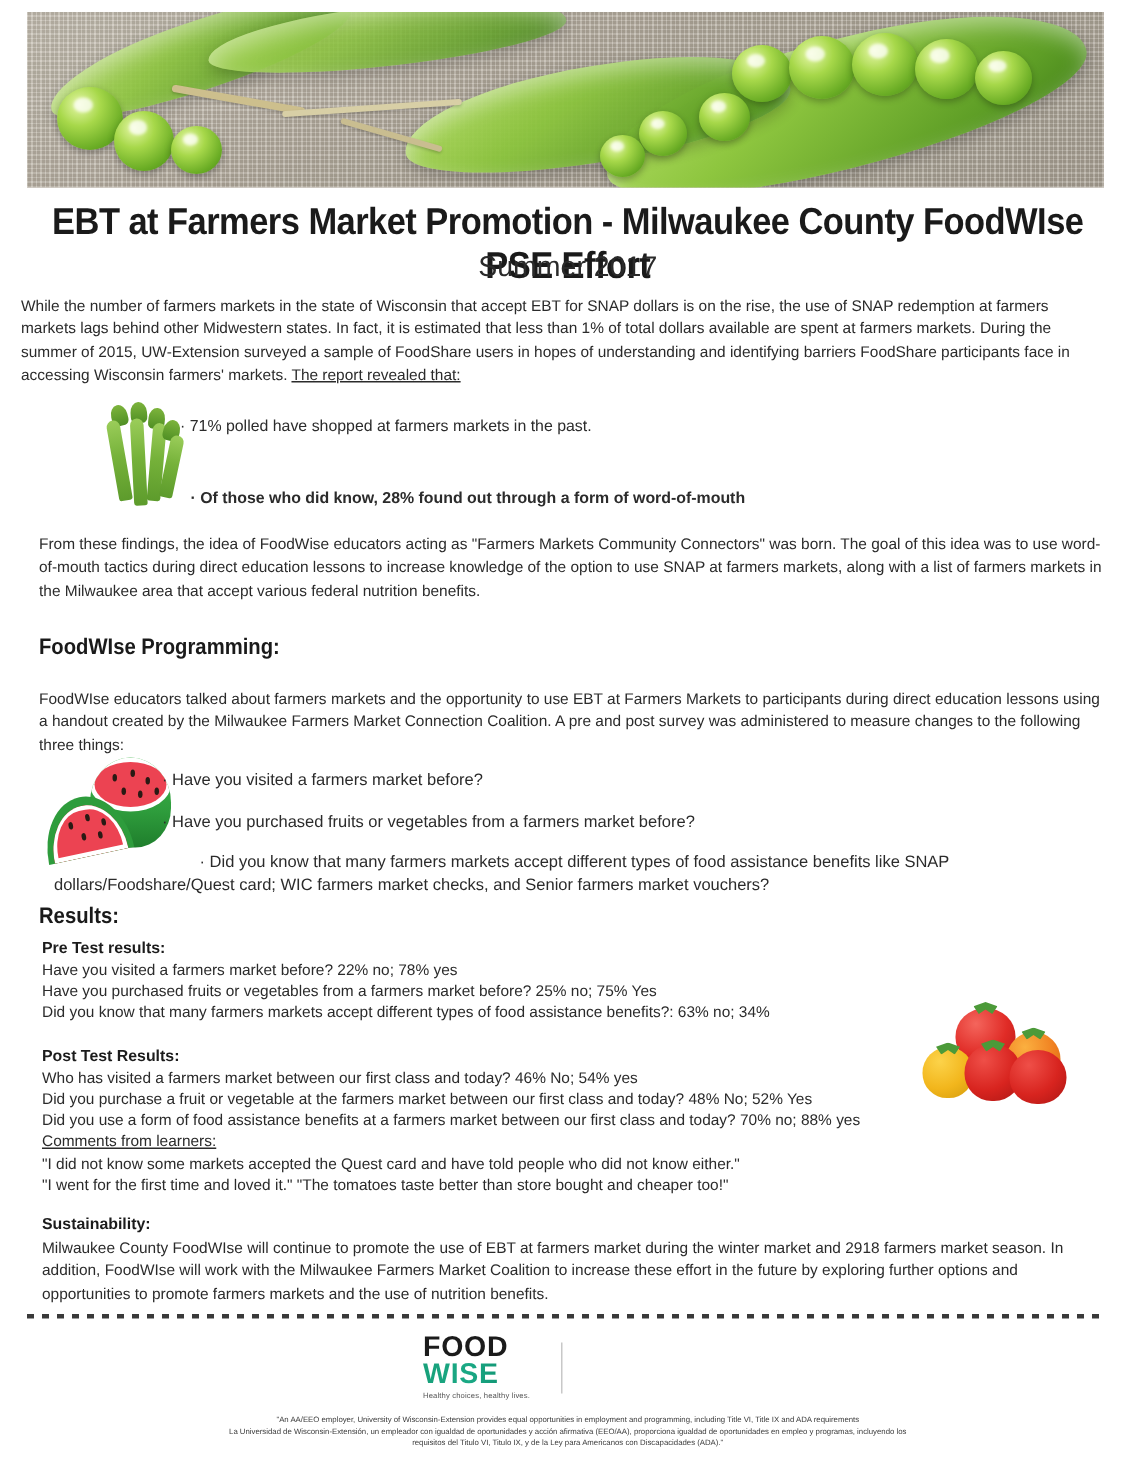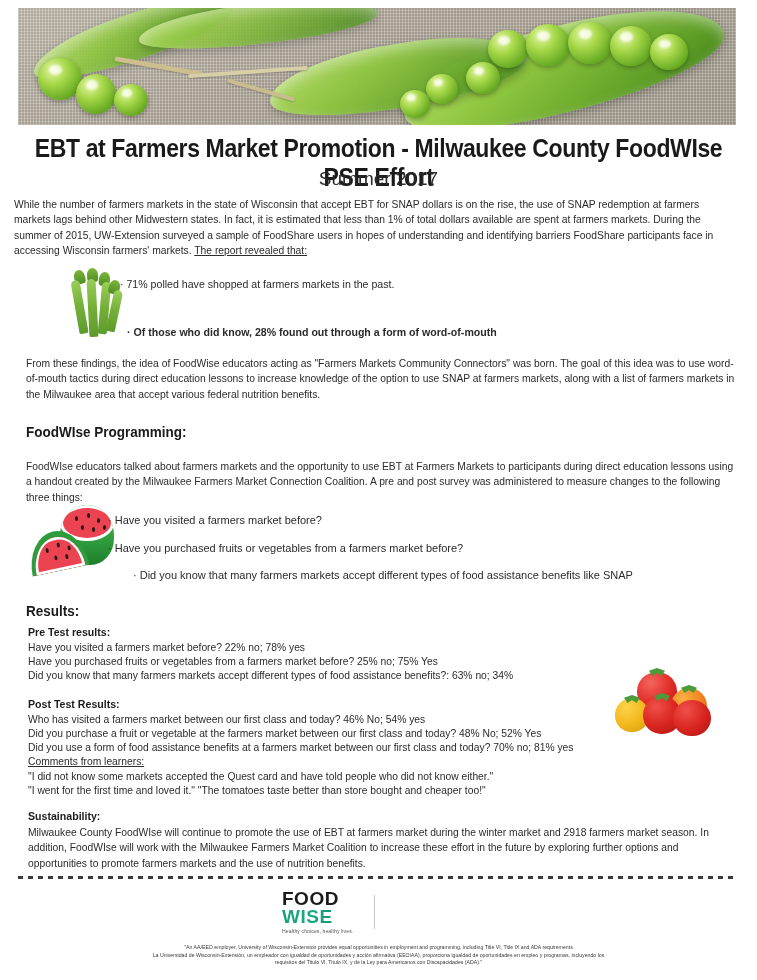--- a/index.html
+++ b/index.html
@@ -274,20 +274,21 @@
         <div class="seed" style="left:36px;top:11px;"></div>
         <div class="seed" style="left:21px;top:18px;"></div>
         <div class="seed" style="left:32px;top:19px;"></div>
       </div>
     </div>
   </div>
 
   <div class="q-line" style="left:108px;top:541px;width:600px;">· Have you purchased fruits or vegetables from a farmers market before?</div>
   <div class="q-line" style="left:108px;top:513px;width:560px;">· Have you visited a farmers market before?</div>
   <div class="q-line" style="left:133px;top:568px;width:620px;">· Did you know that many farmers markets accept different types of food assistance benefits like  SNAP</div>
+  <div class="q-line" style="left:36px;top:583px;width:680px;">dollars/Foodshare/Quest card; WIC farmers market checks, and Senior farmers market vouchers?</div>
 
   <div class="section-head" style="left:26px;top:602px;">Results:</div>
 
   <div class="res-head" style="left:28px;top:626px;">Pre Test results:</div>
   <div class="res-line" style="left:28px;top:641px;width:640px;">Have you visited a farmers market before? 22% no; 78% yes</div>
   <div class="res-line" style="left:28px;top:655px;width:640px;">Have you purchased fruits or vegetables from a farmers market before? 25% no; 75% Yes</div>
   <div class="res-line" style="left:28px;top:669px;width:640px;">Did you know that many farmers markets accept different types of food assistance benefits?:   63% no; 34%</div>
 
   <div class="tomatoes">
     <div class="tom" style="left:22px;top:12px;width:40px;height:38px;background:radial-gradient(circle at 34% 28%,#f4655c 0%,#e02b26 55%,#b71a17 100%);"></div>
@@ -297,21 +298,21 @@
     <div class="tom" style="left:0px;top:38px;width:34px;height:34px;background:radial-gradient(circle at 34% 28%,#fcd34a 0%,#f2b61c 55%,#d29a0c 100%);"></div>
     <div class="tom-leaf" style="left:9px;top:35px;"></div>
     <div class="tom" style="left:28px;top:36px;width:38px;height:38px;background:radial-gradient(circle at 34% 28%,#ef4f48 0%,#d8241f 55%,#ab1613 100%);"></div>
     <div class="tom-leaf" style="left:39px;top:33px;"></div>
     <div class="tom" style="left:58px;top:40px;width:38px;height:36px;background:radial-gradient(circle at 34% 28%,#ef4f48 0%,#d8241f 55%,#ab1613 100%);"></div>
   </div>
 
   <div class="res-head" style="left:28px;top:698px;">Post Test Results:</div>
   <div class="res-line" style="left:28px;top:713px;width:640px;">Who has visited a farmers market between our first class and today? 46% No; 54% yes</div>
   <div class="res-line" style="left:28px;top:727px;width:640px;">Did you purchase a fruit or vegetable at the farmers market between our first class and today? 48% No; 52% Yes</div>
-  <div class="res-line" style="left:28px;top:741px;width:640px;">Did you use a form of food assistance benefits at a farmers market between our first class and today? 70% no; 81% yes</div>
+  <div class="res-line" style="left:28px;top:741px;width:640px;">Did you use a form of food assistance benefits at a farmers market between our first class and today? 70% no; 88% yes</div>
 
   <div class="res-line u" style="left:28px;top:755px;">Comments from learners:</div>
   <div class="res-line" style="left:28px;top:770px;width:640px;">"I did not know some markets accepted the Quest card and have told people who did not know either."</div>
   <div class="res-line" style="left:28px;top:784px;width:640px;">"I went for the first time and loved it."  "The tomatoes taste better than store bought and cheaper too!"</div>
 
   <div class="res-head" style="left:28px;top:810px;">Sustainability:</div>
   <div class="para" style="left:28px;top:825px;width:708px;">Milwaukee County FoodWIse will continue to promote the use of EBT at farmers market during the winter market and 2918 farmers market season. In addition, FoodWIse will work with the Milwaukee Farmers Market Coalition to increase these effort in the future by exploring further options and opportunities to promote farmers markets and the use of nutrition benefits.</div>
 
   <div class="dashes"></div>
 

